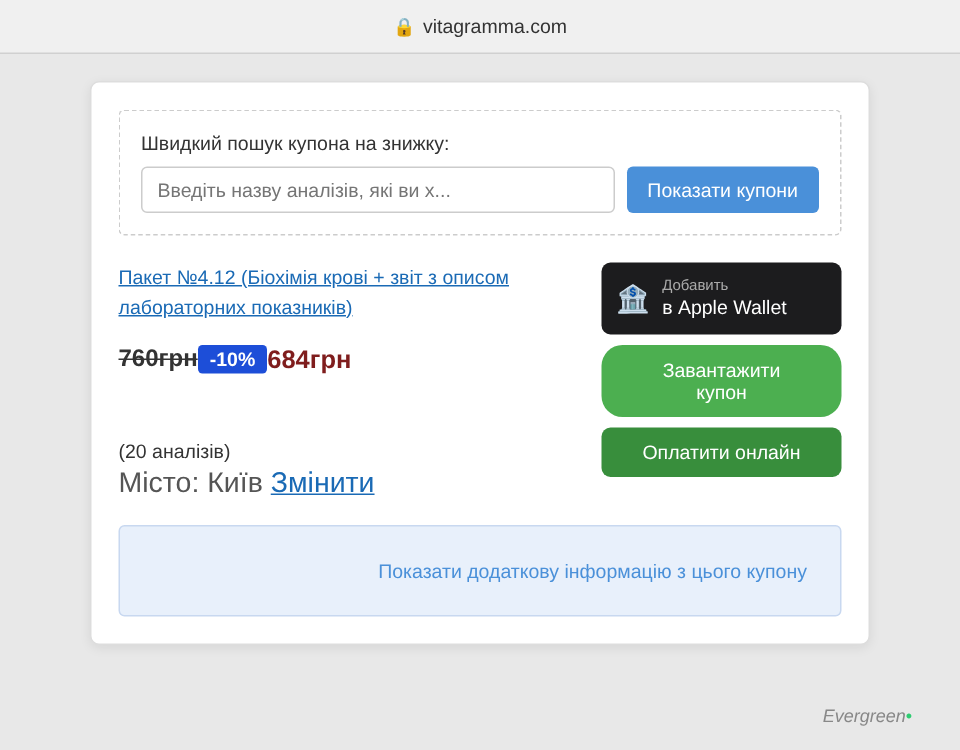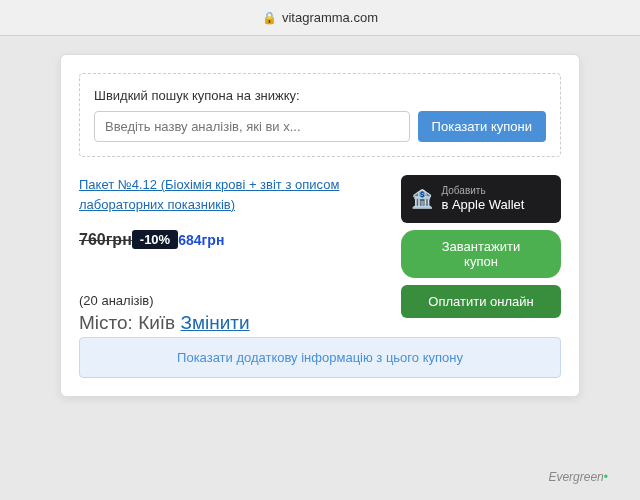--- a/index.html
+++ b/index.html
@@ -109,32 +109,32 @@
       align-items: center;
       margin-top: 6px;
     }
     .price-old {
       font-size: 16px;
       font-weight: bold;
       text-decoration: line-through;
       color: #333;
     }
     .discount-badge {
-      background: #0f172a;
+      background: #1d4ed8;
       color: white;
       font-size: 13px;
       font-weight: bold;
       padding: 2px 8px;
       border-radius: 3px;
       margin: 2px 0;
     }
     .price-new {
-      font-size: 14px;
+      font-size: 17px;
       font-weight: bold;
-      color: #1d4ed8;
+      color: #7f1d1d;
     }
     .product-right {
       display: flex;
       flex-direction: column;
       gap: 7px;
       width: 160px;
     }
     .apple-wallet-btn {
       background: #1c1c1e;
       color: white;
@@ -192,28 +192,28 @@
       color: white;
       border: none;
       border-radius: 6px;
       padding: 9px 10px;
       font-size: 13px;
       cursor: pointer;
       width: 100%;
       text-align: center;
     }
     .show-more-btn {
-      margin-top: 3px;
-      width: 100%;
-      text-align: center;
+      margin-top: 16px;
+      width: 100%;
+      text-align: right;
       background: #e8f0fb;
       color: #4a90d9;
       border: 1px solid #c8d8f0;
       border-radius: 4px;
-      padding: 12px;
+      padding: 22px;
       font-size: 13px;
       cursor: pointer;
     }
     .evergreen-watermark {
       position: fixed;
       bottom: 16px;
       right: 32px;
       font-size: 12px;
       color: #888;
       font-style: italic;

